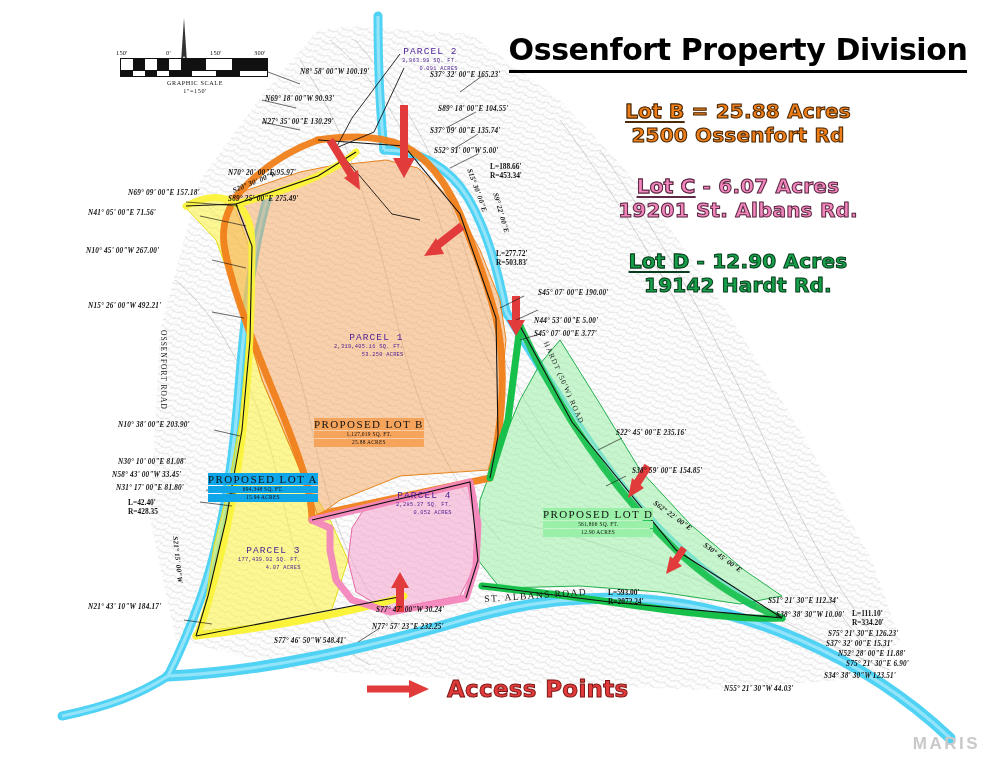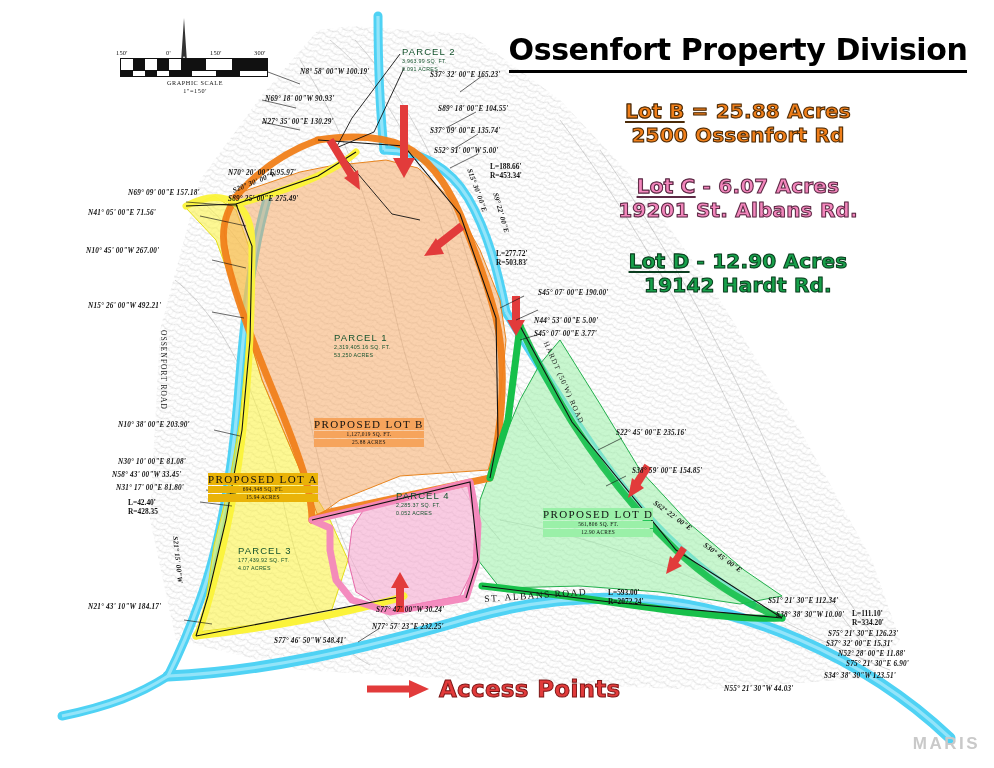--- a/index.html
+++ b/index.html
@@ -31,45 +31,45 @@
     font-weight:700;
     font-size:7.4px;
     color:#111;
     white-space:nowrap;
     line-height:1.15;
   }
 
   
   .parcel-label{
     position:absolute;
-    text-align:left;
+    text-align:right;
     white-space:nowrap;
-    font-family:Liberation Sans, sans-serif;
-    color:#14532d;
+    font-family:Liberation Mono, monospace;
+    color:#4c1d95;
   }
   .parcel-label .pl-title{
     font-size:9.5px;letter-spacing:1.1px;font-weight:400;
   }
   .parcel-label .pl-sub{
     font-size:5.3px;letter-spacing:.3px;line-height:1.35;margin-top:1px;
   }
   .lot-label{
     position:absolute;
     text-align:center;
     white-space:nowrap;
     font-family:"Liberation Serif", serif;
     color:#111;
   }
   .lot-label .ll-title{
     font-size:11px;letter-spacing:1.4px;
   }
   .lot-label .ll-sub{
     font-size:5.4px;letter-spacing:.3px;line-height:1.35;margin-top:1px;
   }
-  .hl-a{background:#eab308;}
+  .hl-a{background:#0ea5e9;}
   .hl-b{background:#f6a45c;}
   .hl-c{background:#f5a9cf;}
   .hl-d{background:#9af0a8;}
 
   
   .road-name{
     position:absolute;
     font-family:"Liberation Serif", serif;
     color:#151515;
     white-space:nowrap;
@@ -114,21 +114,21 @@
   #scale-bar div{height:100%;}
   .sc-num{position:absolute;font-family:"Liberation Serif", serif;
           font-size:6.4px;color:#111;letter-spacing:.2px;}
   #scale-cap{
     text-align:center;margin-top:2px;
     font-family:"Liberation Serif", serif;font-size:6.2px;
     letter-spacing:.6px;color:#111;line-height:1.35;
   }
 
   
-  #access-legend{position:absolute;left:365px;top:676px;display:flex;align-items:center;gap:8px;}
+  #access-legend{position:absolute;left:365px;top:676px;display:flex;align-items:center;gap:16px;}
   #access-legend .ap-text{
     font-family:"DejaVu Sans", sans-serif;font-weight:700;font-size:23px;
     color:#E23B3B;-webkit-text-stroke:1px #7a1414;letter-spacing:.3px;
   }
 
   
   #maris{
     position:absolute;right:14px;bottom:14px;
     font-family:"Liberation Sans", sans-serif;
     font-size:17px;font-weight:700;letter-spacing:2.5px;

